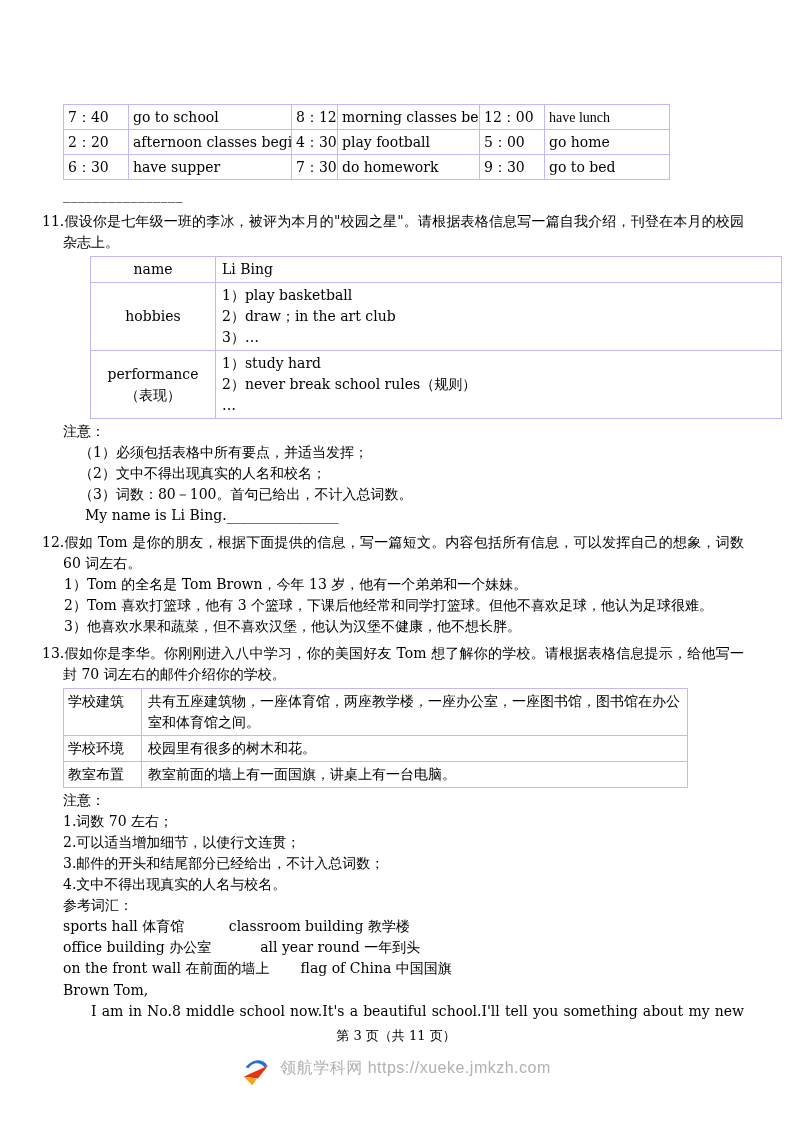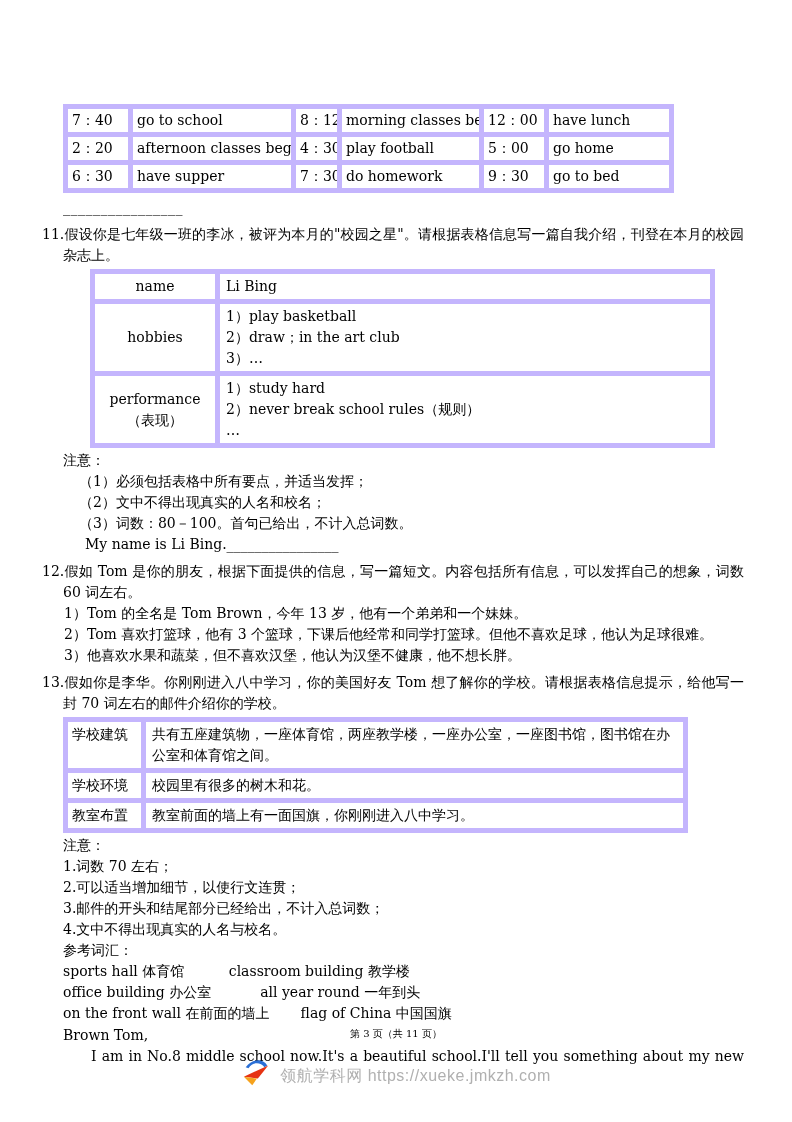--- a/index.html
+++ b/index.html
@@ -13,37 +13,37 @@
     width:792px; height:1122px;
     margin:0 auto;
     background:#fff;
     overflow:hidden;
     font-size:14px;
     line-height:1.5;
   }
   .content { padding:104px 48px 0 63px; }
 
   table { border-collapse:collapse; table-layout:fixed; }
-  td { border:5px solid #c4b5fd; vertical-align:middle; padding:1px 4px; }
+  td { border:1px solid #c4b5fd; vertical-align:middle; padding:1px 4px; }
 
   
   .schedule-table { width:606px; }
   .schedule-table td { height:25px; overflow:hidden; white-space:nowrap; }
   .col-t1 { width:65px; }  .col-a1 { width:163px; }
   .col-t2 { width:46px; }  .col-a2 { width:142px; }
-  .col-t3 { width:65px; }  .col-a3 { width:125px; }
+  .col-t3 { width:65px; }  .col-a3 { width:125px;font-family:Liberation Serif, serif; }
 
   .blank-answer { margin-top:4px; letter-spacing:0.5px; }
 
   .question { margin-top:6px; }
   .q-prompt { text-indent:-21px; margin-left:0; text-align:justify; }
   .q-num { display:inline; }
 
   
-  .info-table { width:625px; margin:3px 0 2px 27px; }
+  .info-table { width:692px; margin:3px 0 2px 27px; }
   .info-table .label-cell { width:125px; text-align:center; vertical-align:middle; }
   .info-table .value-cell { vertical-align:middle; padding:2px 6px; }
 
   .notes-title { margin-top:2px; }
   .note-indent { margin-left:16px; }
   .opening-given { margin-left:22px; }
 
   .q-point { margin-left:1px; text-align:justify; }
 
   
@@ -54,25 +54,25 @@
   .vocab-line { white-space:pre-wrap; }
   .salutation { margin-top:1px; }
   .email-opening {
     text-indent:28px;
     text-align:justify;
     text-align-last:justify;
   }
 
   .footer-page {
     position:absolute; left:0; top:1026px; width:100%;
-    text-align:center; font-size:10px;
+    text-align:center; font-size:13px;
   }
   .watermark {
     position:absolute; left:0; top:1056px; width:100%;
-    display:flex; align-items:flex-end; justify-content:center; gap:9px;
+    display:flex; align-items:flex-start; justify-content:center; gap:9px;
   }
   .watermark-text {
     font-family:"Liberation Sans","DejaVu Sans",sans-serif;
     font-size:16px; color:#b0b0b0; letter-spacing:0.5px;
   }
   .logo-svg { display:block; }
 </style>
 </head>
 <body>
 
@@ -162,21 +162,21 @@
             <tr>
           <td class="label-cell">学校建筑</td>
           <td class="value-cell">共有五座建筑物，一座体育馆，两座教学楼，一座办公室，一座图书馆，图书馆在办公室和体育馆之间。</td>
         </tr>
         <tr>
           <td class="label-cell">学校环境</td>
           <td class="value-cell">校园里有很多的树木和花。</td>
         </tr>
         <tr>
           <td class="label-cell">教室布置</td>
-          <td class="value-cell">教室前面的墙上有一面国旗，你刚刚进入八中学习。</td>
+          <td class="value-cell">教室前面的墙上有一面国旗，讲桌上有一台电脑。</td>
         </tr>
       </tbody>
         </table>
 
       <div class="notes-title">注意：</div>
       <div>1.词数 70 左右；</div>
       <div>2.可以适当增加细节，以使行文连贯；</div>
       <div>3.邮件的开头和结尾部分已经给出，不计入总词数；</div>
       <div>4.文中不得出现真实的人名与校名。</div>
 

